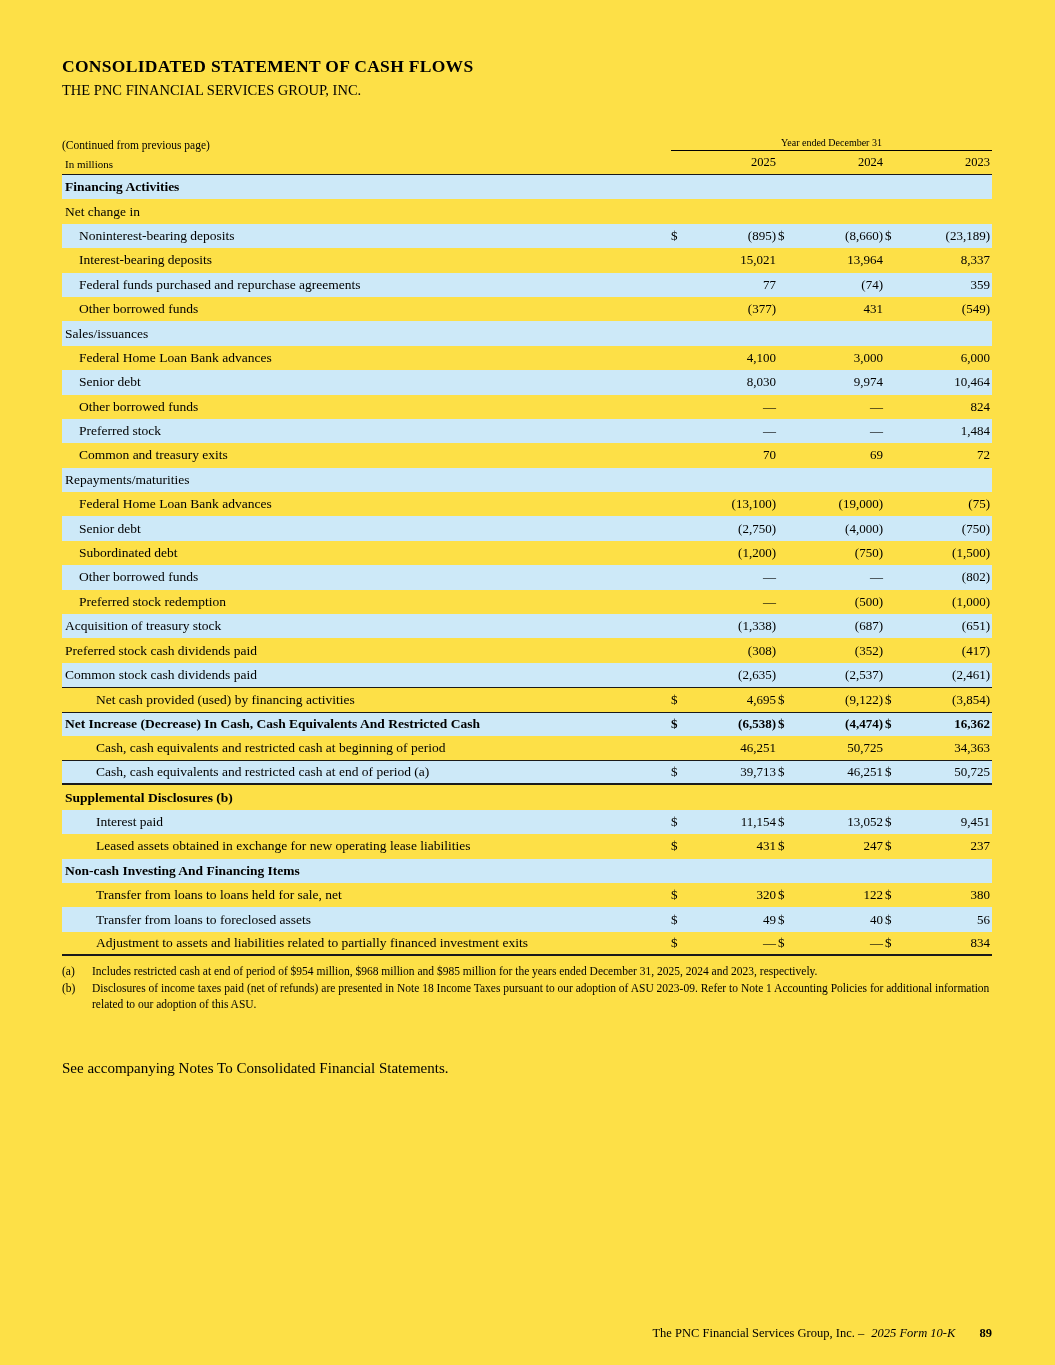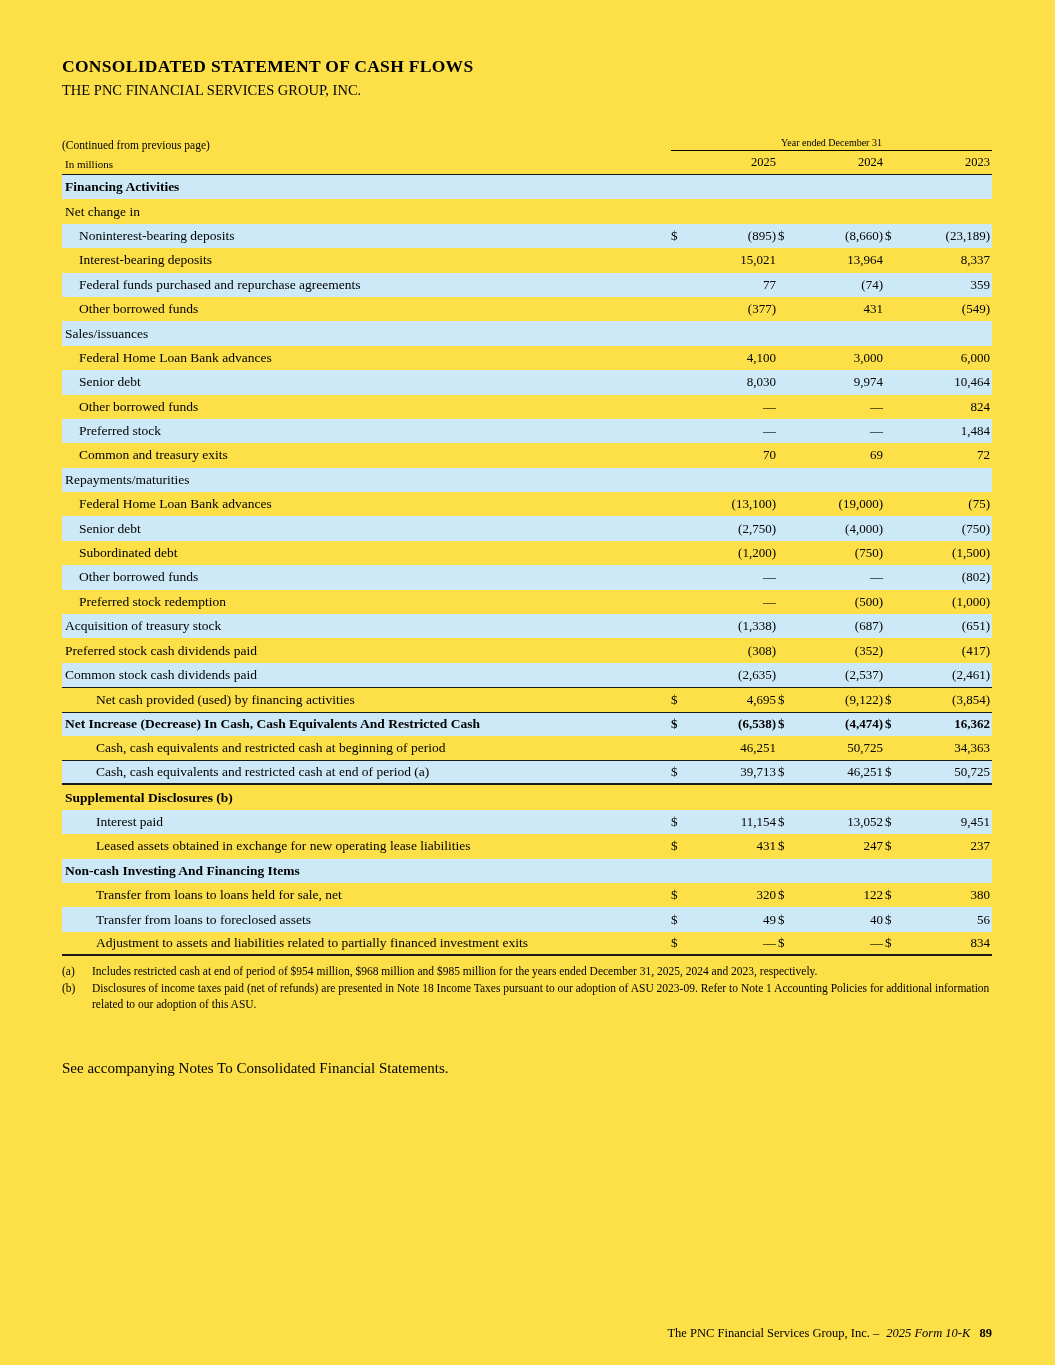--- a/index.html
+++ b/index.html
@@ -39,21 +39,21 @@
   
   .footnotes { margin-top:7px; }
   .footnote { display:flex; font-size:11.5px; line-height:1.4; margin-top:1px; }
   .footnote .marker { width:30px; flex:0 0 30px; }
   .footnote .fn-text { flex:1; }
 
   .closing-note { margin-top:48px; font-size:15px; }
 
   .page-footer { position:absolute; right:63px; bottom:24px; font-size:12.5px; white-space:nowrap; }
   .page-footer .form-ref { font-style:italic; margin-left:4px; }
-  .page-footer .page-num { font-weight:bold; margin-left:6px; }
+  .page-footer .page-num { font-weight:bold; margin-left:21px; }
 </style>
 </head>
 <body>
 
 <div class="page">
   <div class="content">
 
     <div class="doc-title">CONSOLIDATED STATEMENT OF CASH FLOWS</div>
     <div class="doc-subtitle">THE PNC FINANCIAL SERVICES GROUP, INC.</div>
 

